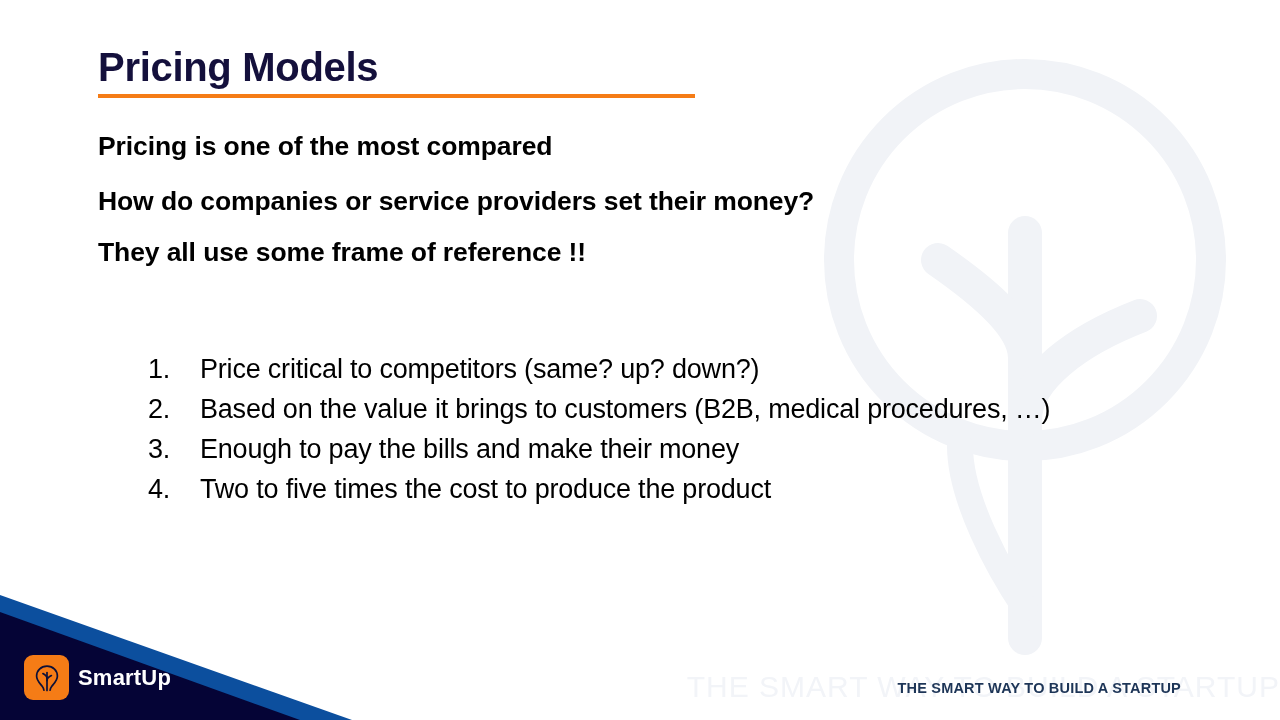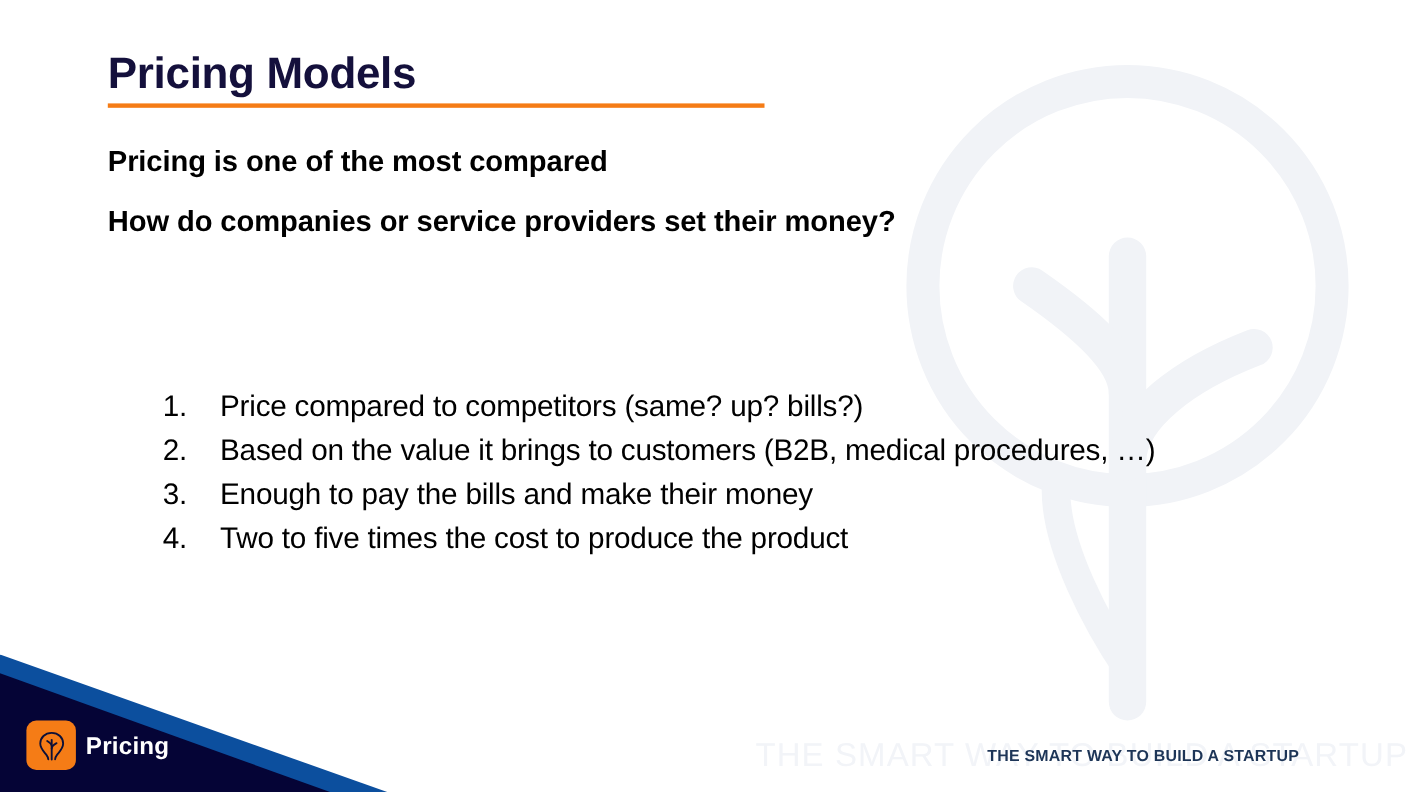--- a/index.html
+++ b/index.html
@@ -173,26 +173,29 @@
     <div id="title-rule"></div>
   </div>
 
   <div id="body-block">
     <p class="lead-para first">
       <span class="line">Pricing is one of the most compared</span>
     </p>
     <p class="lead-para">
       <span class="line">How do companies or service providers set their money?</span>
     </p>
+    <p class="lead-para">
+      <span class="line">They all use some frame of reference !!</span>
+    </p>
   </div>
 
   <ol id="numbered-list">
     <li>
       <span class="li-num">1.</span>
-      <span class="li-text">Price compared to competitors (same? up? bills?)</span>
+      <span class="li-text">Price critical to competitors (same? up? down?)</span>
     </li>
     <li>
       <span class="li-num">2.</span>
       <span class="li-text">Based on the value it brings to customers (B2B, medical procedures, …)</span>
     </li>
     <li>
       <span class="li-num">3.</span>
       <span class="li-text">Enough to pay the bills and make their money</span>
     </li>
     <li>
@@ -211,19 +214,19 @@
   <div id="footer-logo">
     <span id="footer-logo-badge">
       <svg width="32" height="32" viewBox="0 0 32 32" fill="none" xmlns="http://www.w3.org/2000/svg" aria-hidden="true">
         <path d="M16 4.2 C 9.9 4.2 5.6 8.6 5.6 14 C 5.6 18.6 9.2 21.6 11.2 24.2 C 12.4 25.8 12.8 27 12.9 28.2
                  M16 4.2 C 22.1 4.2 26.4 8.6 26.4 14 C 26.4 18.6 22.8 21.6 20.8 24.2 C 19.6 25.8 19.2 27 19.1 28.2" stroke="#0c1038" stroke-width="1.7" stroke-linecap="round" fill="none"></path>
         <path d="M16 28.4 L16 10.6" stroke="#0c1038" stroke-width="1.7" stroke-linecap="round"></path>
         <path d="M16 16.2 C 16 14.6, 14.2 13.0, 11.9 11.6" stroke="#0c1038" stroke-width="1.7" stroke-linecap="round" fill="none"></path>
         <path d="M16 18.4 C 16 16.6, 18.0 14.9, 20.4 13.6" stroke="#0c1038" stroke-width="1.7" stroke-linecap="round" fill="none"></path>
       </svg>
     </span>
-    <span id="footer-brand-name">Pricing</span>
+    <span id="footer-brand-name">SmartUp</span>
   </div>
 
   <div id="footer-tagline-watermark">THE SMART WAY TO BUILD A STARTUP</div>
   <div id="footer-tagline">THE SMART WAY TO BUILD A STARTUP</div>
 
 </div>
 
 </body></html>

